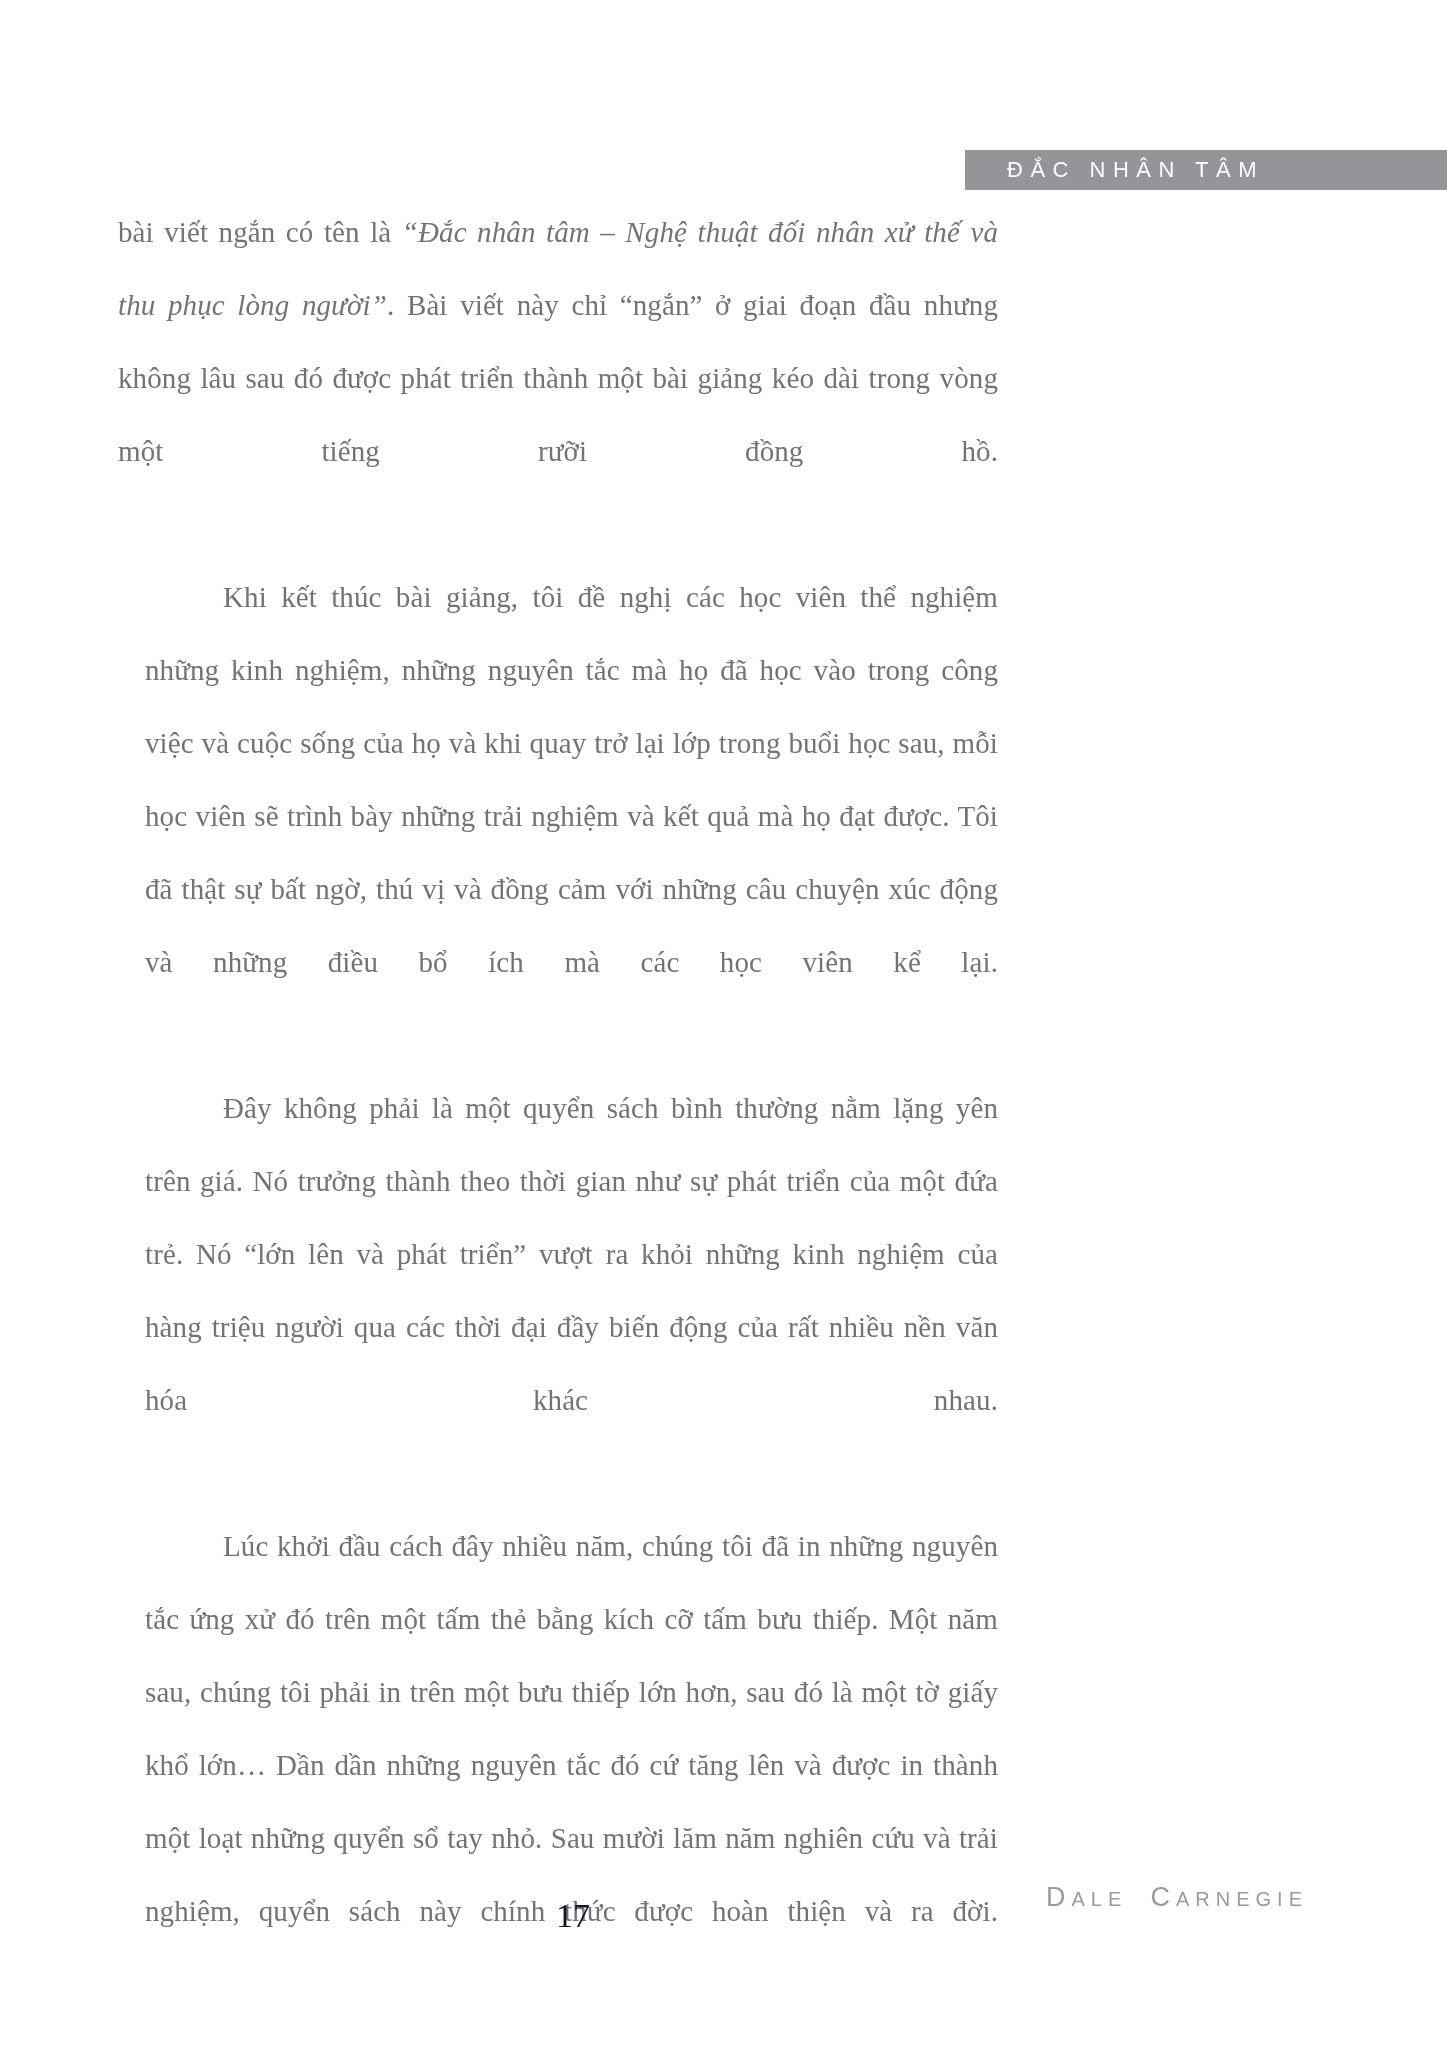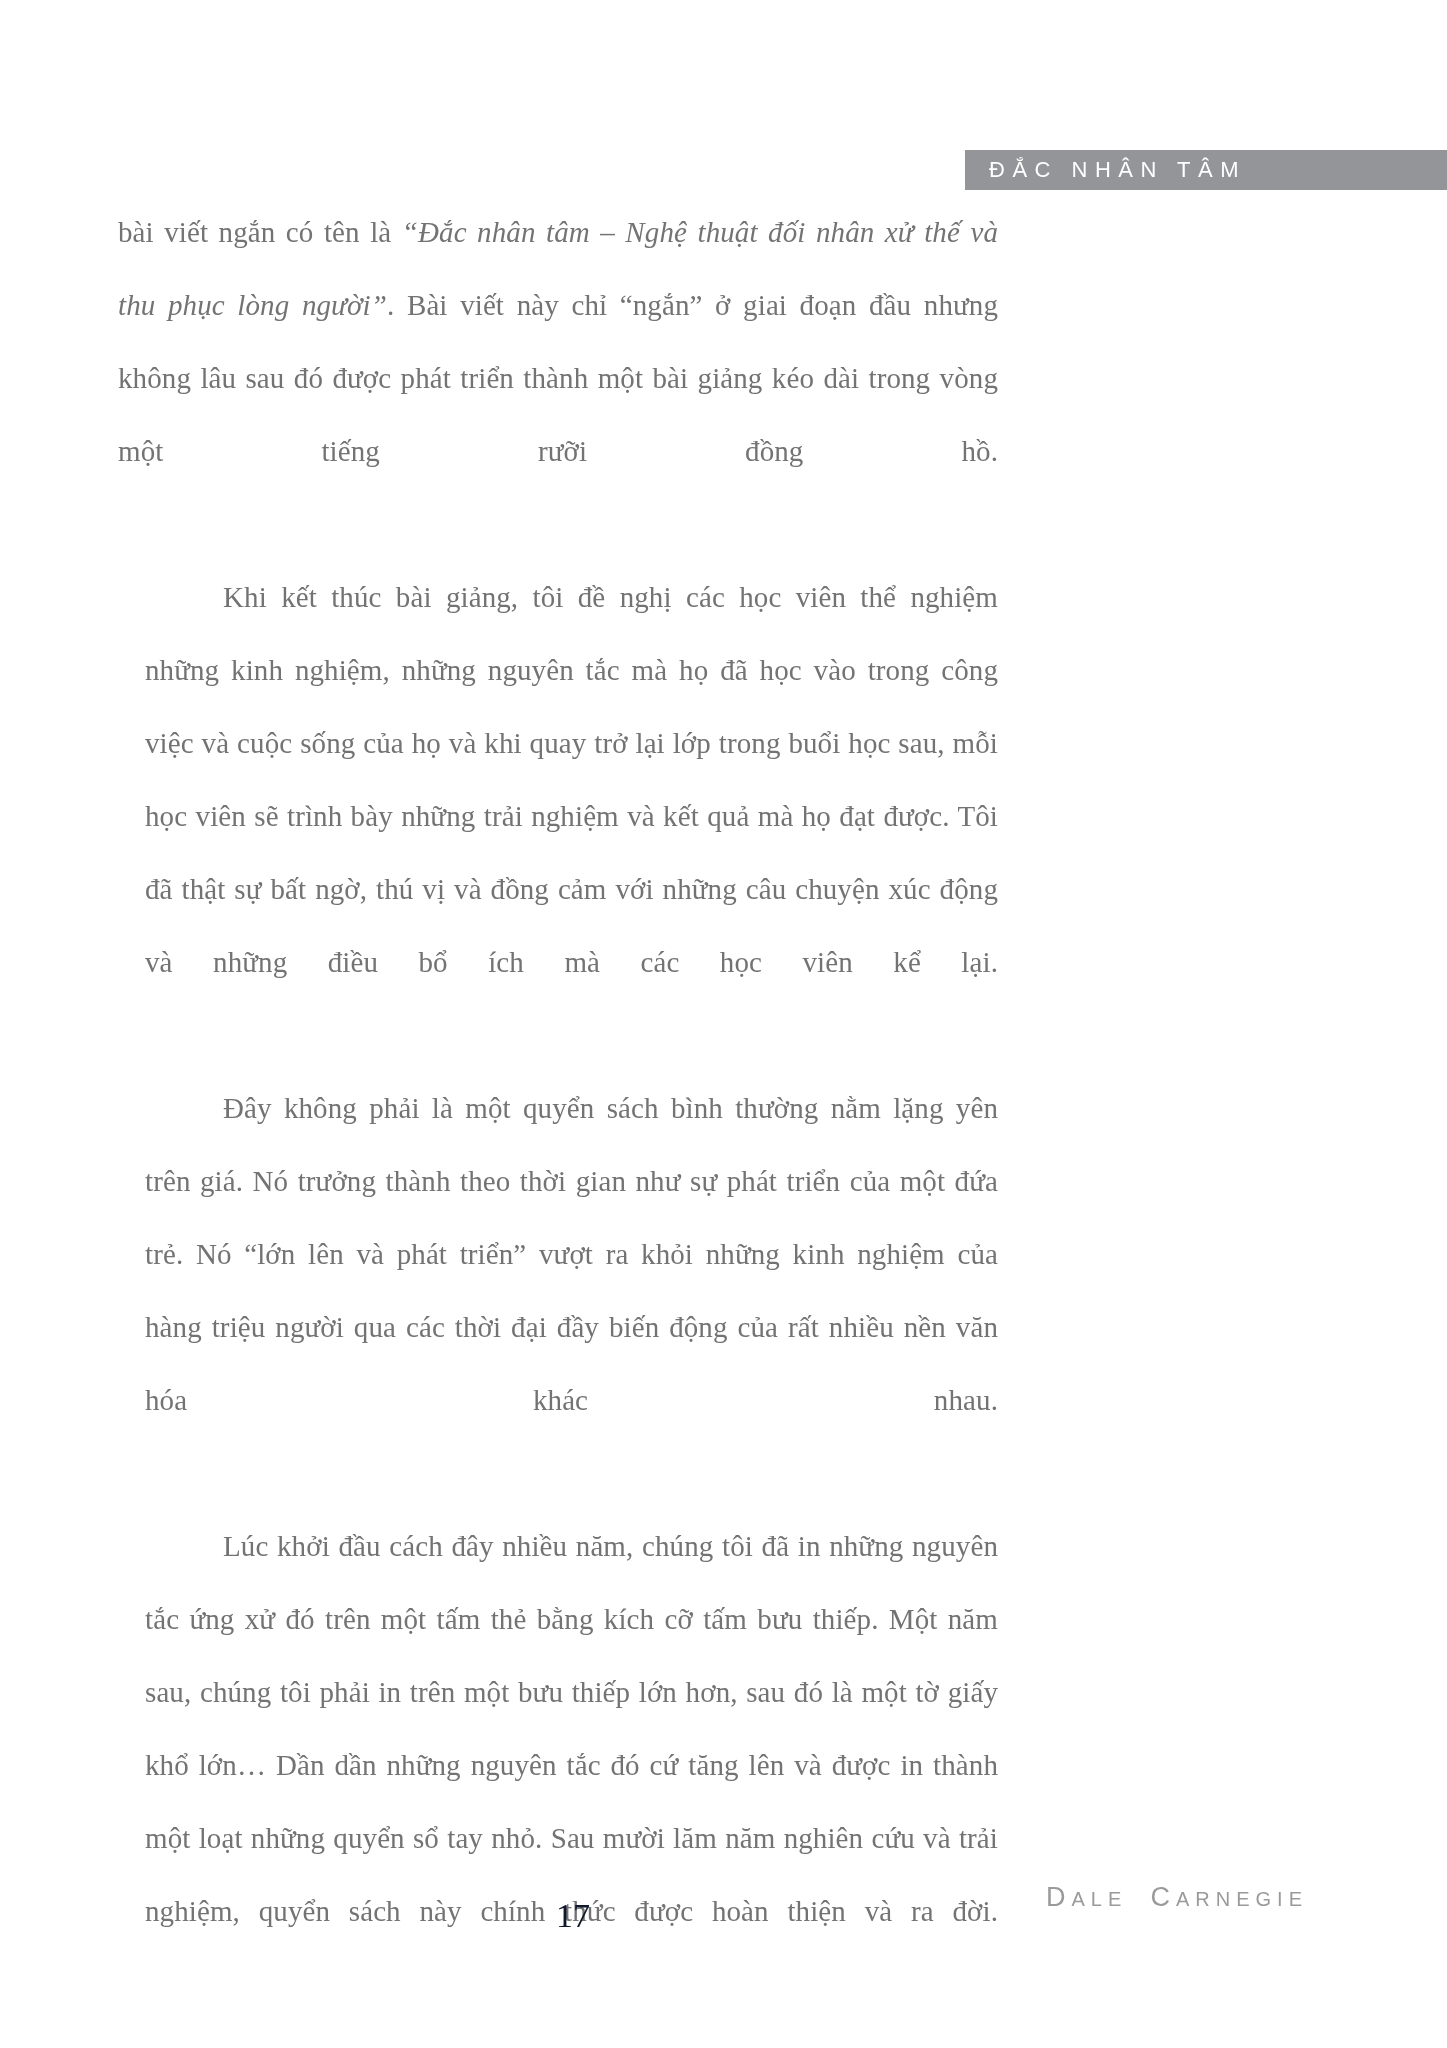--- a/index.html
+++ b/index.html
@@ -24,21 +24,21 @@
     position: absolute;
     top: 150px;
     left: 965px;
     width: 482px;
     height: 40px;
     background: #939598;
     display: flex;
     align-items: center;
     justify-content: flex-start;
     box-sizing: border-box;
-    padding-left: 24px;
+    padding-left: 42px;
   }
   .header-band .header-title {
     color: #ffffff;
     font-family: "Liberation Sans", "DejaVu Sans", sans-serif;
     font-size: 22px;
     font-weight: 400;
     letter-spacing: 7.5px;
     line-height: 1;
     white-space: nowrap;
   }

